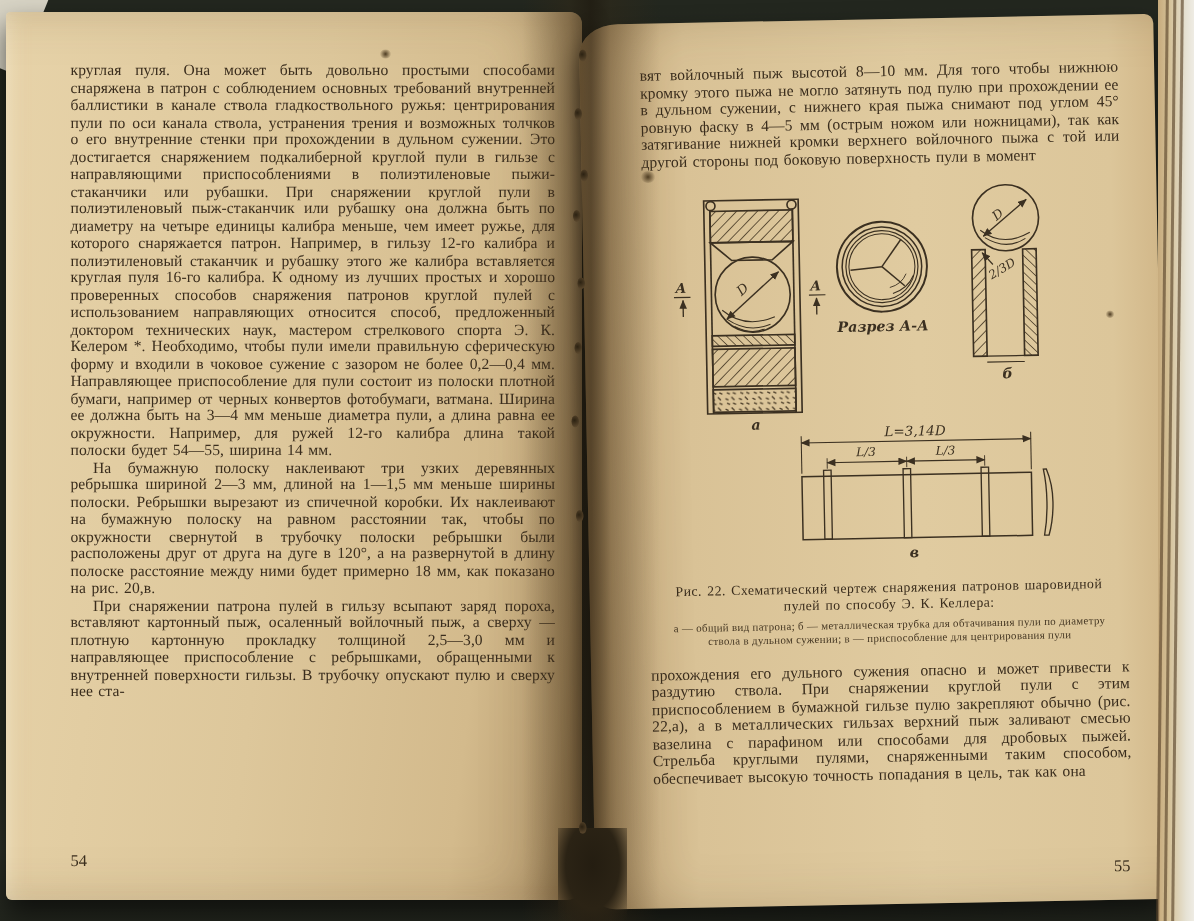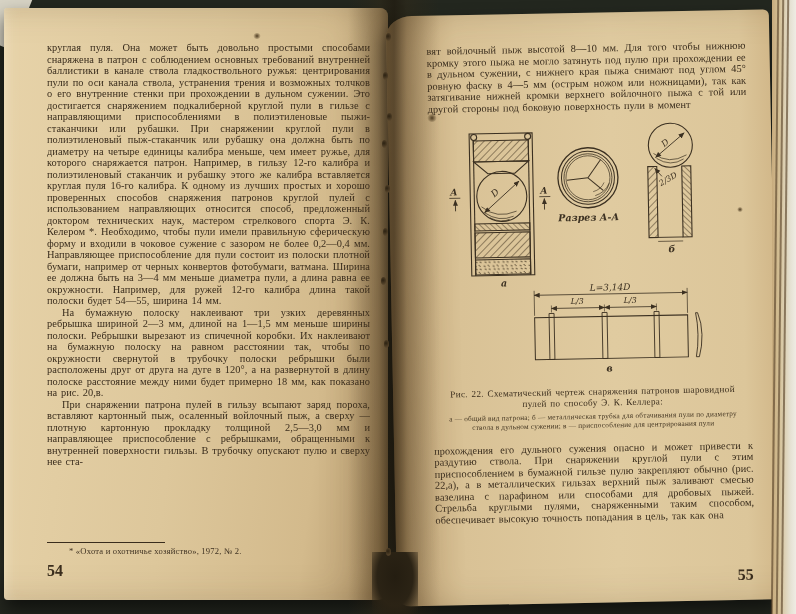--- a/index.html
+++ b/index.html
@@ -34,21 +34,21 @@
     padding:30px 24px 0 40px;box-sizing:border-box;
   }
   .bodytext p{
     margin:0;font-size:10.4px;line-height:11.5px;text-align:justify;
     text-indent:15px;word-spacing:1px;letter-spacing:.05px;color:#3a2d1d;
   }
   .bodytext p.noindent{text-indent:0;}
   .footnote-block{position:absolute;left:43px;bottom:44px;width:300px;}
   .footnote-rule{width:118px;border-top:1.2px solid #3a2d1d;margin-bottom:3px;}
   .footnote-text{font-size:8.6px;color:#3f3222;letter-spacing:.2px;text-indent:22px;}
-  .pagenum{position:absolute;font-size:16px;font-weight:bold;color:#3a2d1d;}
+  .pagenum{position:absolute;font-size:11px;font-weight:normal;color:#3a2d1d;}
   .pagenum-left{left:43px;bottom:20px;}
   .pagenum-right{right:26px;bottom:16px;}
   .fig-svg{display:block;margin:10px 0 0 16px;}
   .caption-title{
     margin:7px auto 0;max-width:302px;text-align:center;
     font-size:9.2px;line-height:11px;color:#3a2d1d;letter-spacing:.3px;word-spacing:1px;
   }
   .caption-legend{
     margin:4px auto 0;max-width:292px;text-align:center;
     font-size:7.3px;line-height:8.8px;color:#453723;letter-spacing:.2px;
@@ -77,24 +77,20 @@
 
 <div class="scene">
 
   <div class="corner-sliver"></div>
 
   <div class="page page-left">
     <div class="bodytext">
       <p class="noindent">круглая пуля. Она может быть довольно простыми способами снаряжена в патрон с соблюдением основных требований внутренней баллистики в канале ствола гладкоствольного ружья: центрирования пули по оси канала ствола, устранения трения и возможных толчков о его внутренние стенки при прохождении в дульном сужении. Это достигается снаряжением подкалиберной круглой пули в гильзе с направляющими приспособлениями в полиэтиленовые пыжи-стаканчики или рубашки. При снаряжении круглой пули в полиэтиленовый пыж-стаканчик или рубашку она должна быть по диаметру на четыре единицы калибра меньше, чем имеет ружье, для которого снаряжается патрон. Например, в гильзу 12-го калибра и полиэтиленовый стаканчик и рубашку этого же калибра вставляется круглая пуля 16-го калибра. К одному из лучших простых и хорошо проверенных способов снаряжения патронов круглой пулей с использованием направляющих относится способ, предложенный доктором технических наук, мастером стрелкового спорта Э. К. Келером *. Необходимо, чтобы пули имели правильную сферическую форму и входили в чоковое сужение с зазором не более 0,2—0,4 мм. Направляющее приспособление для пули состоит из полоски плотной бумаги, например от черных конвертов фотобумаги, ватмана. Ширина ее должна быть на 3—4 мм меньше диаметра пули, а длина равна ее окружности. Например, для ружей 12-го калибра длина такой полоски будет 54—55, ширина 14 мм.</p>
       <p>На бумажную полоску наклеивают три узких деревянных ребрышка шириной 2—3 мм, длиной на 1—1,5 мм меньше ширины полоски. Ребрышки вырезают из спичечной коробки. Их наклеивают на бумажную полоску на равном расстоянии так, чтобы по окружности свернутой в трубочку полоски ребрышки были расположены друг от друга на дуге в 120°, а на развернутой в длину полоске расстояние между ними будет примерно 18 мм, как показано на рис. 20,в.</p>
       <p>При снаряжении патрона пулей в гильзу всыпают заряд пороха, вставляют картонный пыж, осаленный войлочный пыж, а сверху — плотную картонную прокладку толщиной 2,5—3,0 мм и направляющее приспособление с ребрышками, обращенными к внутренней поверхности гильзы. В трубочку опускают пулю и сверху нее ста-</p>
-    </div>
-    <div class="footnote-block">
-      <div class="footnote-rule"></div>
-      <div class="footnote-text">* «Охота и охотничье хозяйство», 1972, № 2.</div>
     </div>
     <div class="pagenum pagenum-left">54</div>
   </div>
 
   <div class="page page-right bodytext">
     <p class="noindent">вят войлочный пыж высотой 8—10 мм. Для того чтобы нижнюю кромку этого пыжа не могло затянуть под пулю при прохождении ее в дульном сужении, с нижнего края пыжа снимают под углом 45° ровную фаску в 4—5 мм (острым ножом или ножницами), так как затягивание нижней кромки верхнего войлочного пыжа с той или другой стороны под боковую поверхность пули в момент</p>
 
     <svg class="fig-svg" width="262" height="258" viewBox="0 0 262 258" xmlns="http://www.w3.org/2000/svg">
       <defs>
         <pattern id="h1" width="5" height="5" patternUnits="userSpaceOnUse" patternTransform="rotate(45)">

